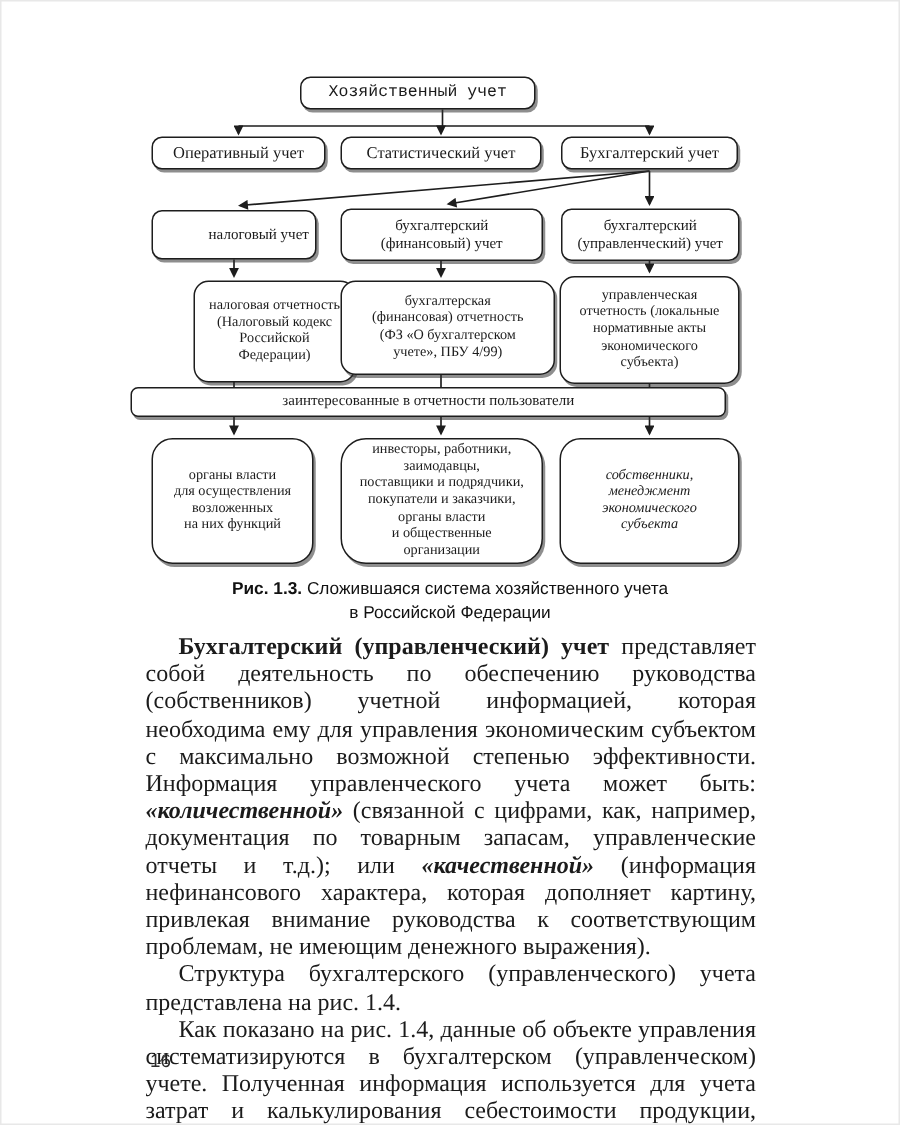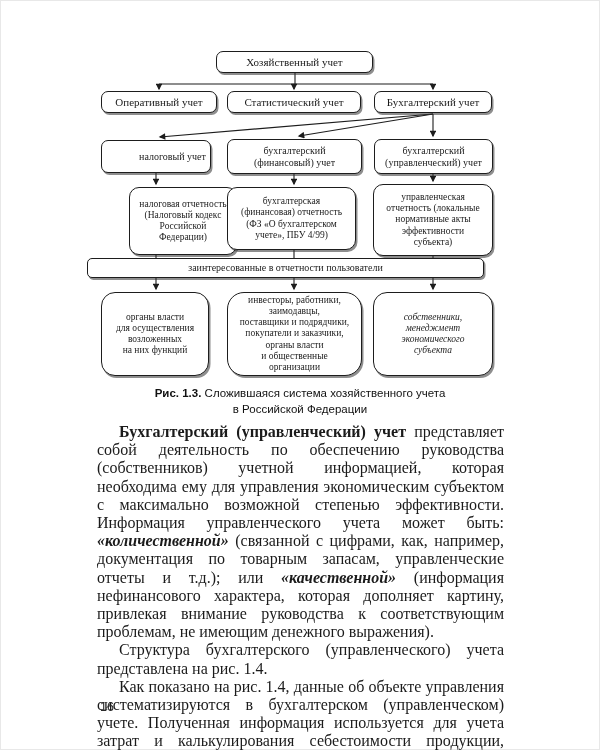--- a/index.html
+++ b/index.html
@@ -13,29 +13,29 @@
   .connectors{position:absolute;left:0;top:0;pointer-events:none;}
   .node{
     position:absolute;display:flex;align-items:center;justify-content:center;
     text-align:center;white-space:pre-line;
     border:1.4px solid #1d1d1d;border-radius:7px;background:#fff;
     box-shadow:1.5px 2px 0 rgba(50,50,50,.55);
     line-height:1.18;padding:1px 3px;box-sizing:border-box;
   }
   .fs11{font-size:11px;} .fs10{font-size:10px;} .fs95{font-size:9.5px;}
   .r10{border-radius:10px;} .r14{border-radius:14px;} .r5{border-radius:5px;}
-  .n-hoz {left:216px;top:51px;width:157px;height:22px;}
+  .n-hoz {left:200px;top:51px;width:157px;height:22px;font-family:Liberation Mono, monospace;}
   .n-oper{left:101px;top:91px;width:116px;height:22px;}
   .n-stat{left:227px;top:91px;width:134px;height:22px;}
   .n-buh {left:374px;top:91px;width:118px;height:22px;}
   .n-c1{left:101px;top:140px;width:110px;height:33px;padding-left:36px;}
   .n-c2{left:227px;top:139px;width:135px;height:35px;}
   .n-c3{left:374px;top:139px;width:119px;height:35px;}
   .n-d1{left:101px;top:187px;width:108px;height:68px;margin-left:28px;}
-  .n-d2{left:227px;top:187px;width:129px;height:63px;font-family:Liberation Serif, serif;}
+  .n-d2{left:227px;top:187px;width:143px;height:63px;font-family:Liberation Serif, serif;}
   .n-d3{left:373px;top:184px;width:120px;height:72px;}
   .n-e {left:87px;top:258px;width:397px;height:20px;}
   .n-f1{left:101px;top:292px;width:108px;height:84px;}
   .n-f2{left:227px;top:292px;width:135px;height:84px;border-radius:17px;}
   .n-f3{left:373px;top:292px;width:120px;height:84px;font-style:italic;}
   
   .caption{
     position:absolute;left:100px;top:386px;width:400px;text-align:center;
     font-family:"Liberation Sans",sans-serif;font-size:11.5px;line-height:1.35;color:#111;
   }
@@ -99,21 +99,21 @@
 (Налоговый кодекс
 Российской
 Федерации)</div>
     <div class="node n-d2 fs95 r10">бухгалтерская
 (финансовая) отчетность
 (ФЗ «О бухгалтерском
 учете», ПБУ 4/99)</div>
     <div class="node n-d3 fs95 r10">управленческая
 отчетность (локальные
 нормативные акты
-эффективности
+экономического
 субъекта)</div>
     <div class="node n-e fs10 r5">заинтересованные в отчетности пользователи</div>
     <div class="node n-f1 fs95 r14">органы власти
 для осуществления
 возложенных
 на них функций</div>
     <div class="node n-f2 fs95 r14">инвесторы, работники,
 заимодавцы,
 поставщики и подрядчики,
 покупатели и заказчики,

